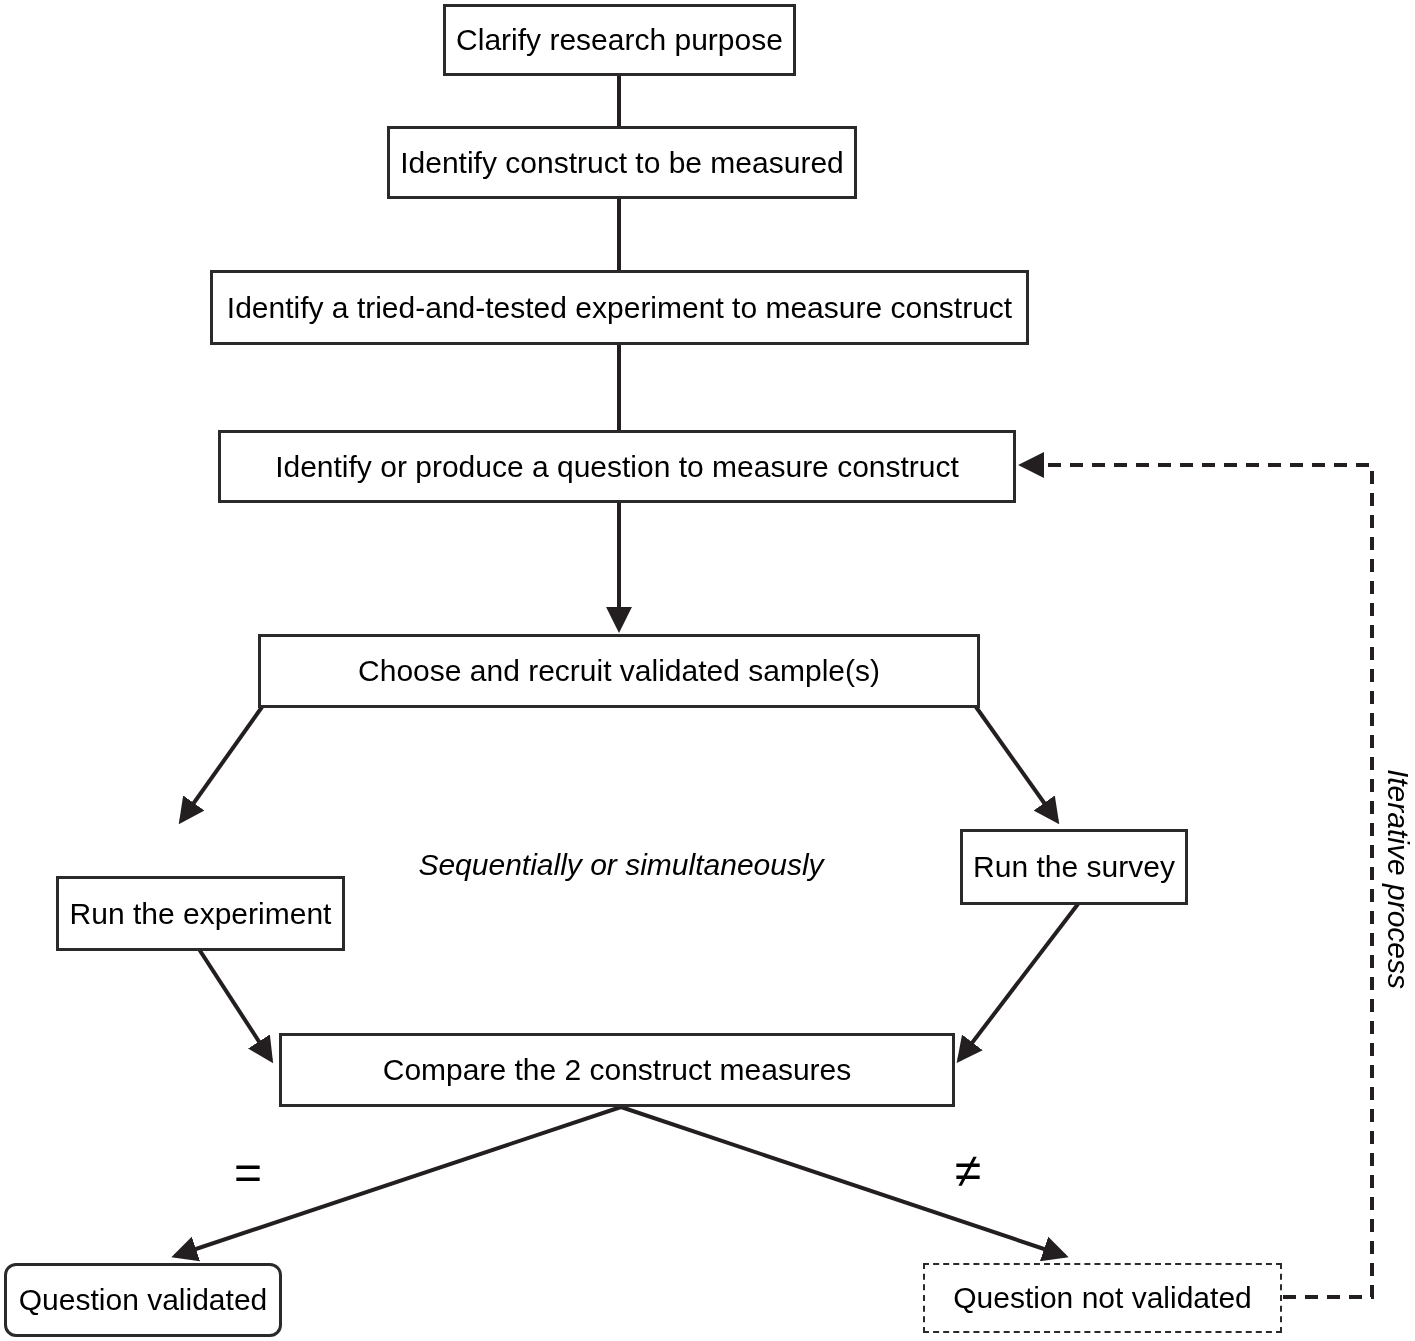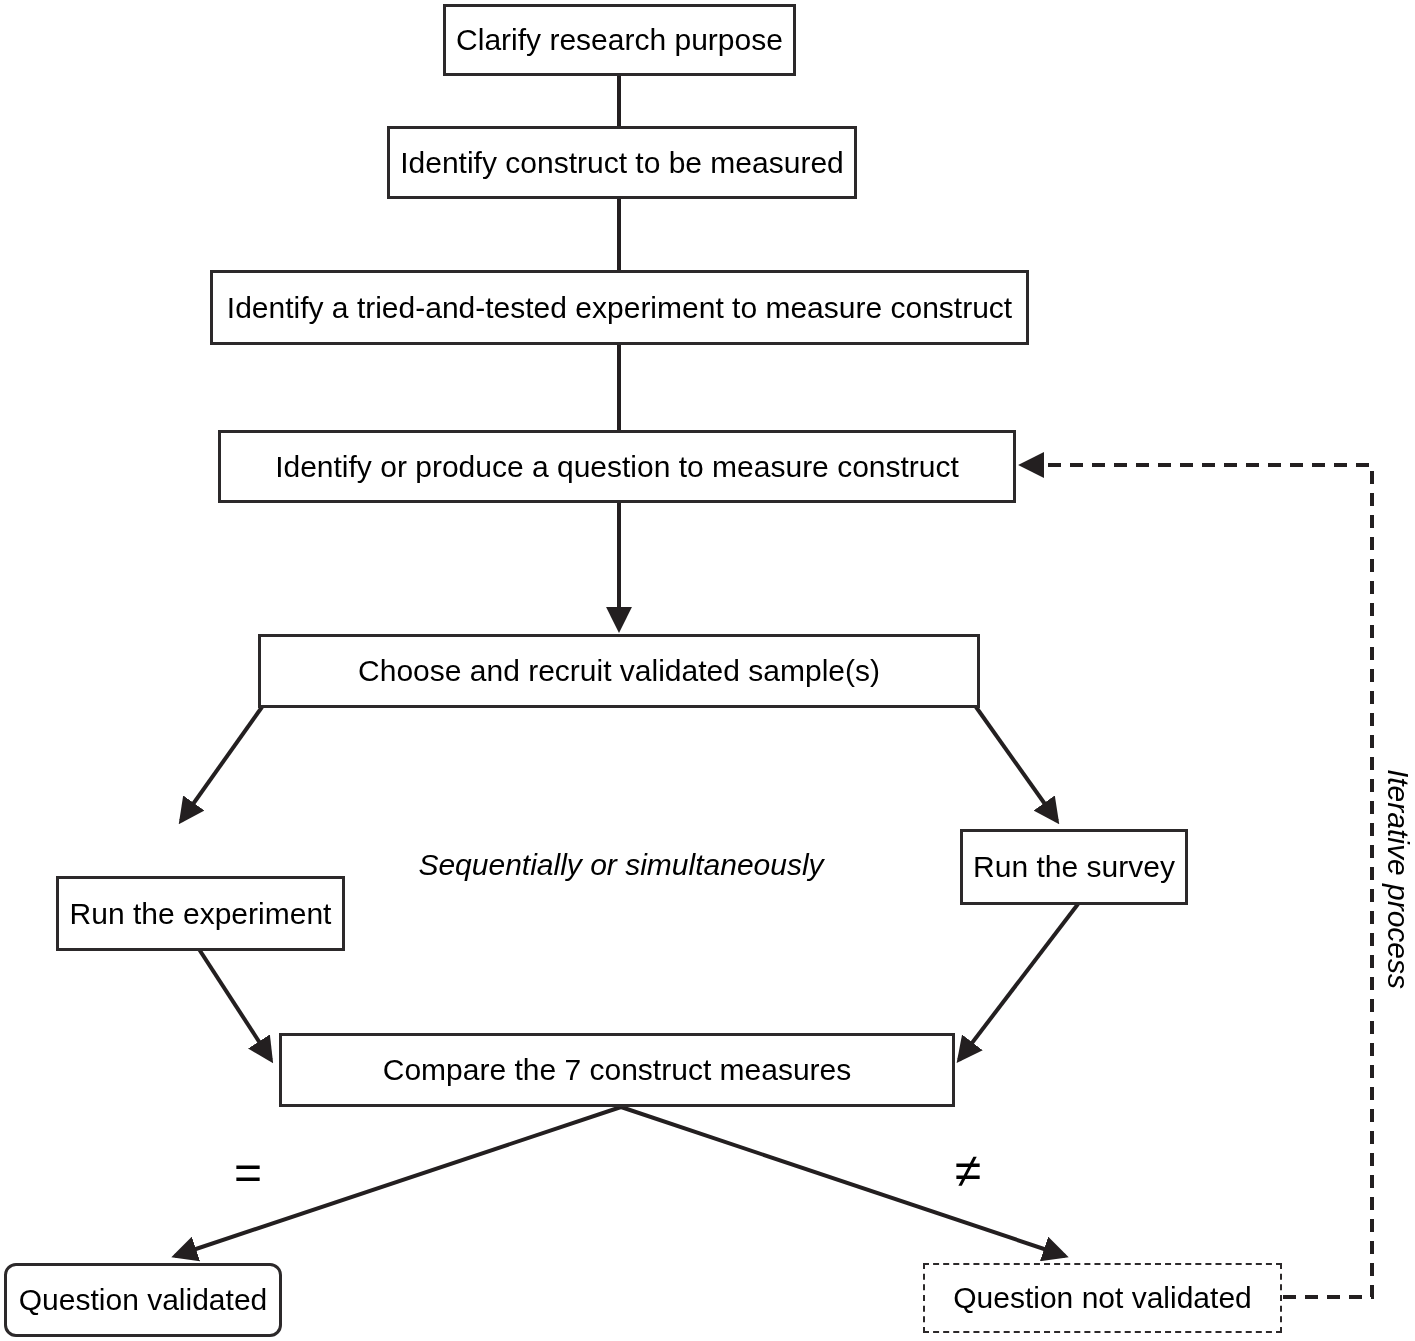--- a/index.html
+++ b/index.html
@@ -105,21 +105,21 @@
 
   <div class="node n6">
     <span>Run the experiment</span>
   </div>
 
   <div class="node n7">
     <span>Run the survey</span>
   </div>
 
   <div class="node n8">
-    <span>Compare the 7 construct measures</span>
+    <span>Compare the 2 construct measures</span>
   </div>
 
   <div class="node n9">
     <span>Question validated</span>
   </div>
 
   <div class="node n10 dotted">
     <span>Question not validated</span>
   </div>
 

